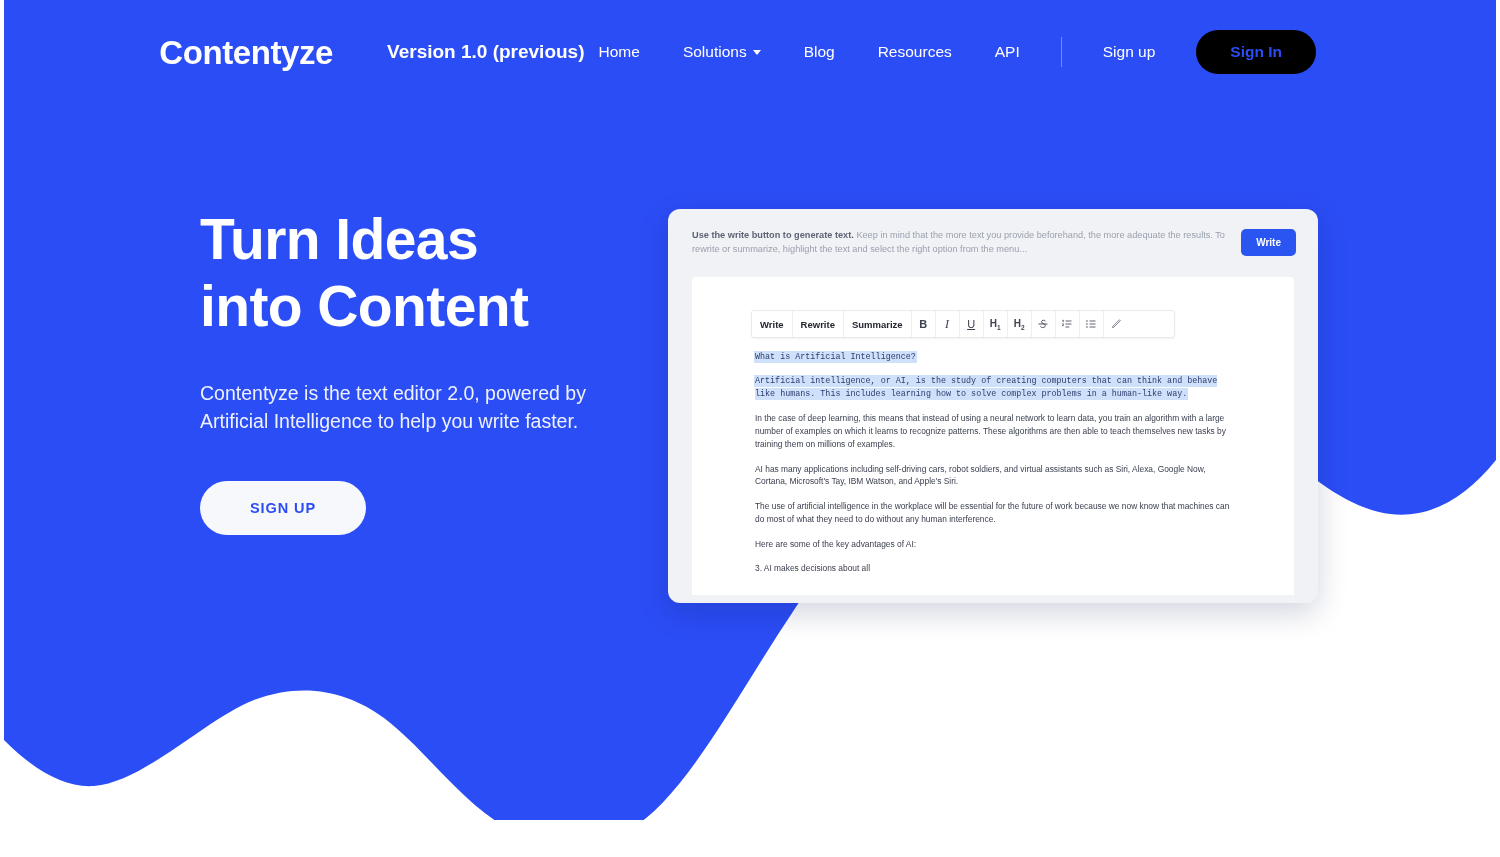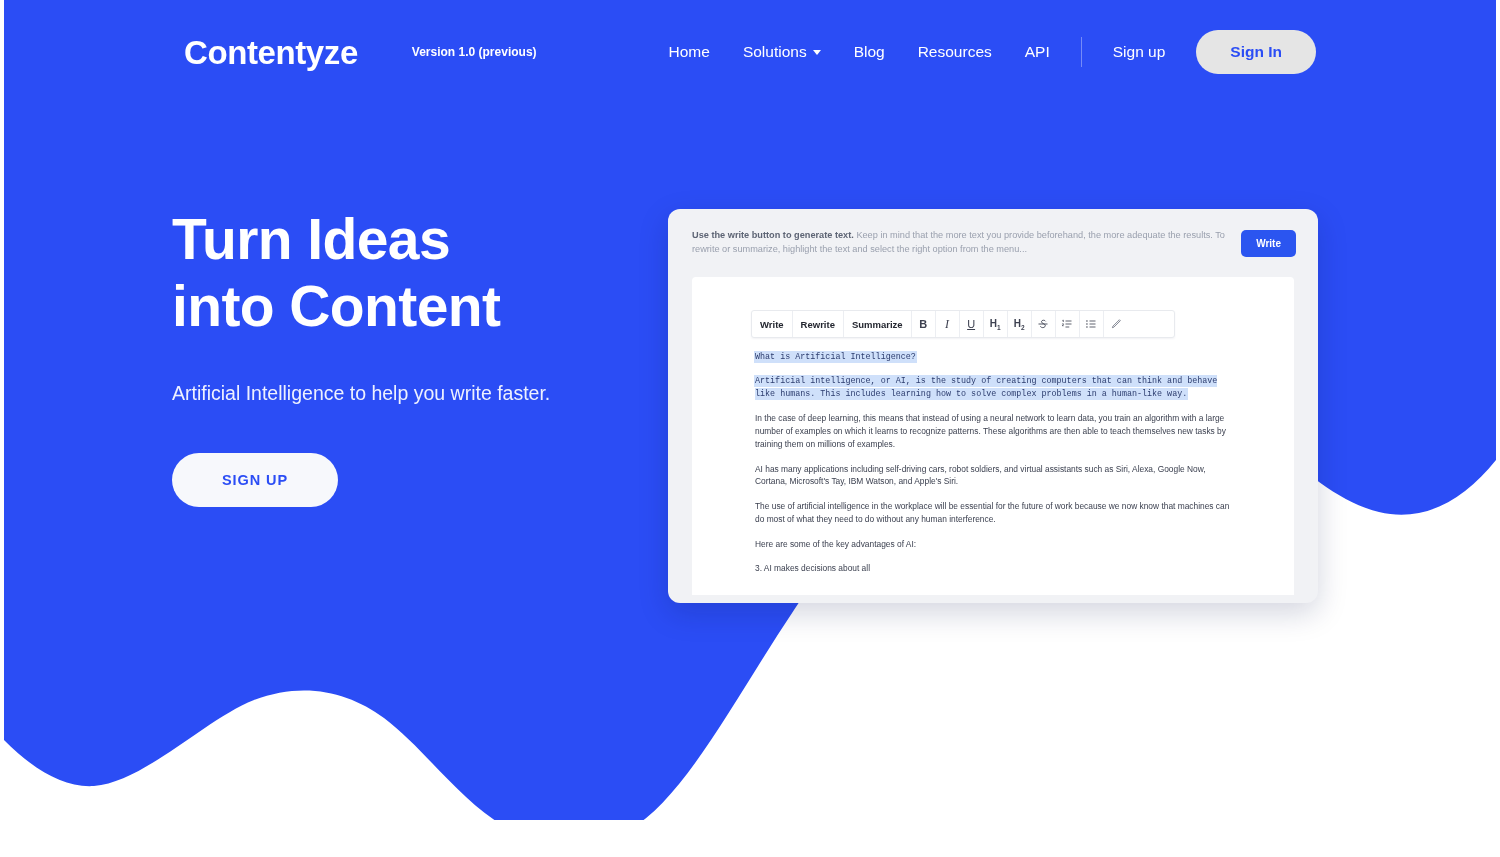--- a/index.html
+++ b/index.html
@@ -44,30 +44,30 @@
   .brand {
     font-size: 33px;
     font-weight: 700;
     color: #ffffff;
     letter-spacing: -0.4px;
     line-height: 1;
     white-space: nowrap;
   }
   .version {
     margin-left: 54px;
-    font-size: 12px;
+    font-size: 19px;
     font-weight: 700;
     color: #ffffff;
     white-space: nowrap;
   }
   .nav-right {
     margin-left: auto;
     display: flex;
     align-items: center;
-    gap: 5px;
+    gap: 15px;
   }
   .nav-link {
     color: #ffffff;
     font-size: 15.5px;
     font-weight: 400;
     text-decoration: none;
     padding: 6px 14px;
     white-space: nowrap;
     display: inline-flex;
     align-items: center;
@@ -81,37 +81,37 @@
     border-right: 4.5px solid transparent;
     border-top: 5px solid #ffffff;
   }
   .nav-divider {
     width: 1px;
     height: 30px;
     background: rgba(255,255,255,0.35);
     margin: 0 12px;
   }
   .btn-signin {
-    background: #e5e5e5;
+    background: #000000;
     color: #2b4df5;
     font-size: 15.5px;
     font-weight: 700;
     border: none;
     border-radius: 24px;
     padding: 13px 34px;
     margin-left: 12px;
     cursor: pointer;
     font-family: "Liberation Sans", sans-serif;
     white-space: nowrap;
   }
 
   
   .hero-left {
     position: absolute;
-    left: 172px;
+    left: 200px;
     top: 206px;
     width: 520px;
     z-index: 4;
   }
   .hero-title {
     color: #ffffff;
     font-size: 57px;
     font-weight: 700;
     line-height: 1.18;
     letter-spacing: -0.6px;
@@ -151,21 +151,21 @@
     width: 650px;
     height: 394px;
     background: #f1f2f5;
     border-radius: 12px;
     box-shadow: 0 10px 30px rgba(10,20,80,0.18);
     overflow: hidden;
     z-index: 4;
   }
   .mockup-hint {
     display: flex;
-    align-items: flex-end;
+    align-items: center;
     padding: 19px 22px 14px 24px;
   }
   .hint-text {
     flex: 1;
     font-size: 9.2px;
     line-height: 1.55;
     color: #9aa0ae;
     padding-right: 14px;
   }
   .hint-text b { color: #5d6474; font-weight: 700; }
@@ -306,20 +306,21 @@
       <button class="btn-signin">Sign In</button>
     </nav>
   </div>
 
   <div class="hero-left">
     <h1 class="hero-title">
       <span class="line">Turn Ideas</span>
       <span class="line">into Content</span>
     </h1>
     <p class="hero-sub">
+      <span class="line">Contentyze is the text editor 2.0, powered by</span>
       <span class="line">Artificial Intelligence to help you write faster.</span>
     </p>
     <button class="btn-signup">SIGN UP</button>
   </div>
 
   <div class="mockup">
     <div class="mockup-hint">
       <div class="hint-text"><b>Use the write button to generate text.</b><span> Keep in mind that the more text you provide beforehand, the more adequate the results. To rewrite or summarize, highlight the text and select the right option from the menu...</span></div>
       <button class="btn-write">Write</button>
     </div>

